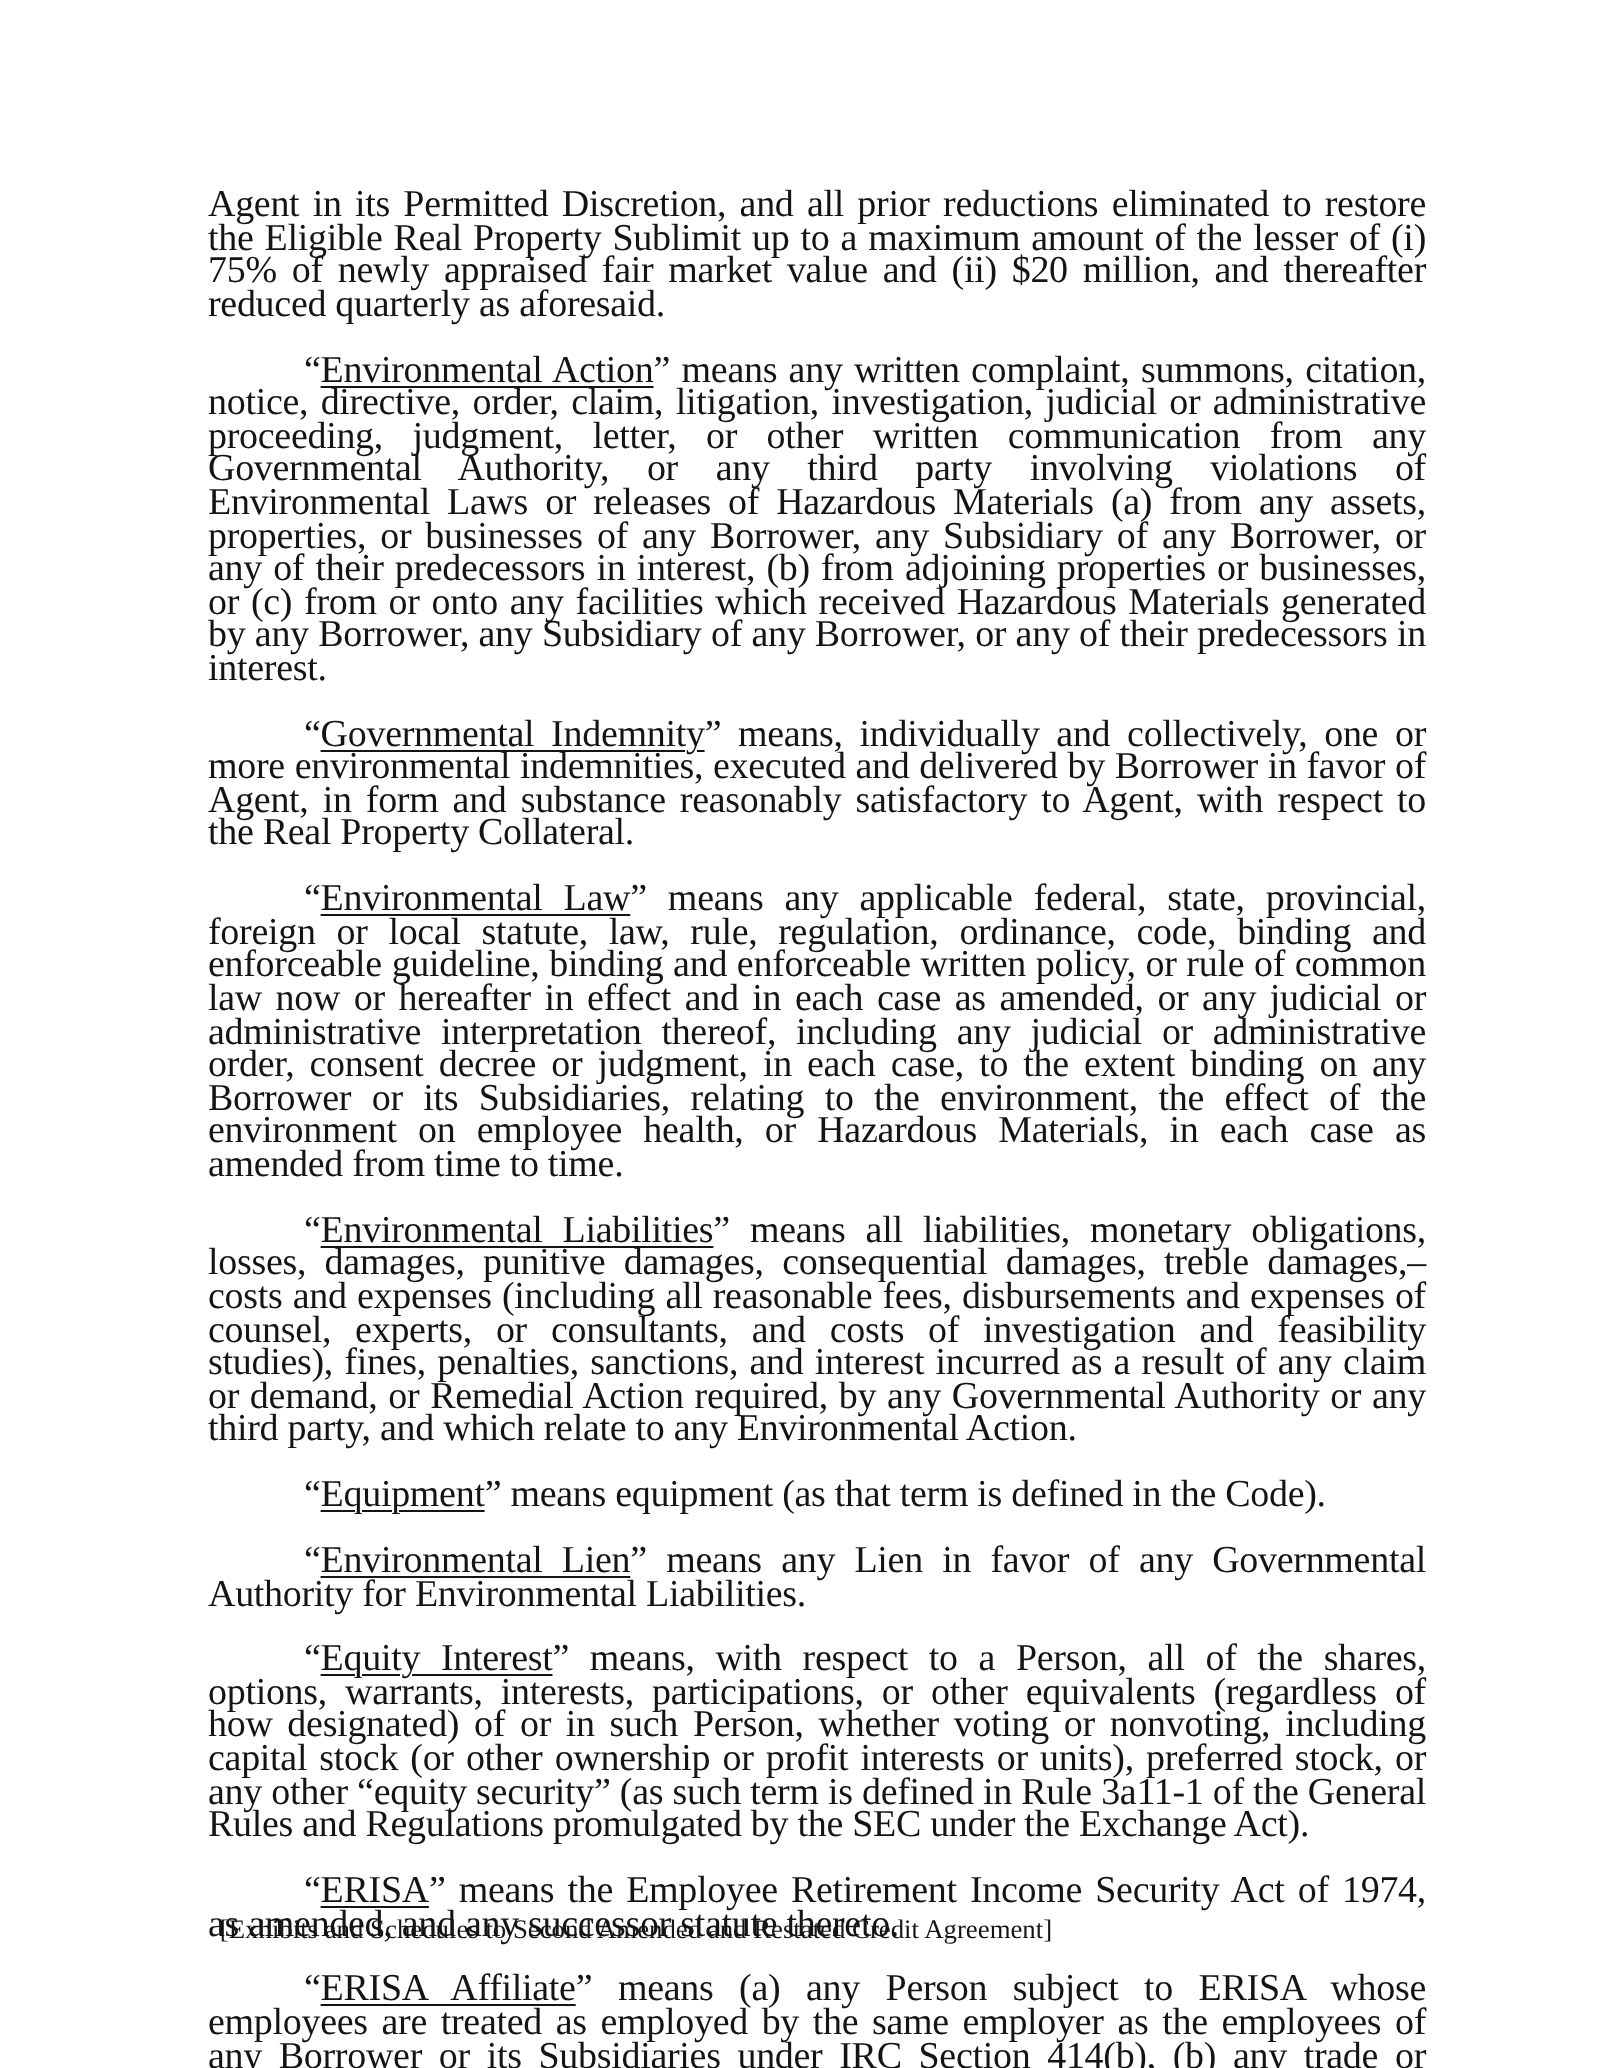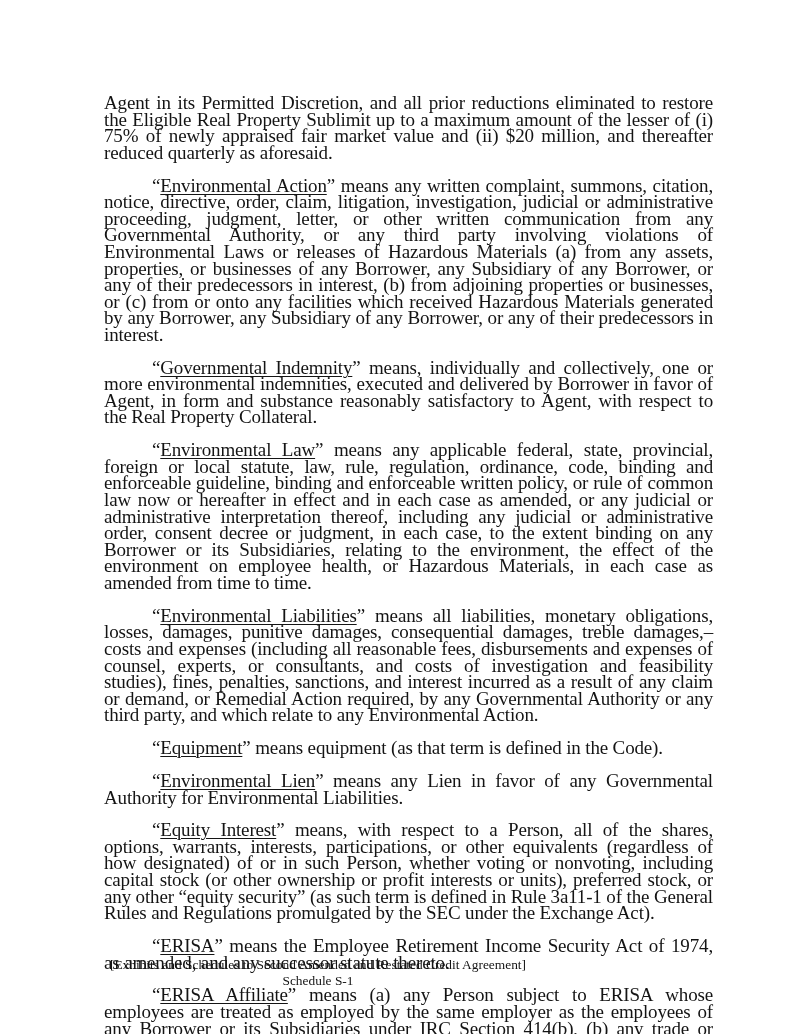--- a/index.html
+++ b/index.html
@@ -46,14 +46,13 @@
 
   <p class="para indent"><span>“</span><span class="term">Equity Interest</span><span>”</span><span> means, with respect to a Person, all of the shares, options, warrants, interests, participations, or other equivalents (regardless of how designated) of or in such Person, whether voting or nonvoting, including capital stock (or other ownership or profit interests or units), preferred stock, or any other “equity security” (as such term is defined in Rule 3a11-1 of the General Rules and Regulations promulgated by the SEC under the Exchange Act).</span></p>
 
   <p class="para indent"><span>“</span><span class="term">ERISA</span><span>”</span><span> means the Employee Retirement Income Security Act of 1974, as amended, and any successor statute thereto.</span></p>
 
   <p class="para indent"><span>“</span><span class="term">ERISA Affiliate</span><span>”</span><span> means (a) any Person subject to ERISA whose employees are treated as employed by the same employer as the employees of any Borrower or its Subsidiaries under IRC Section 414(b), (b) any trade or business subject to ERISA whose employees are treated as employed by the same employer as the employees of any Borrower or its Subsidiaries under IRC Section 414(c), (c) solely for purposes of Section 302 of ERISA and Section 412 of the IRC, any organization subject to ERISA that is a member of an affiliated service group of which any Borrower or any of its Subsidiaries is a member</span></p>
 </div>
 
 <div class="footer">
   <div>[Exhibits and Schedules to Second Amended and Restated Credit Agreement]</div>
-  <div>Schedule S-1</div>
 </div>
 
 </body></html>

